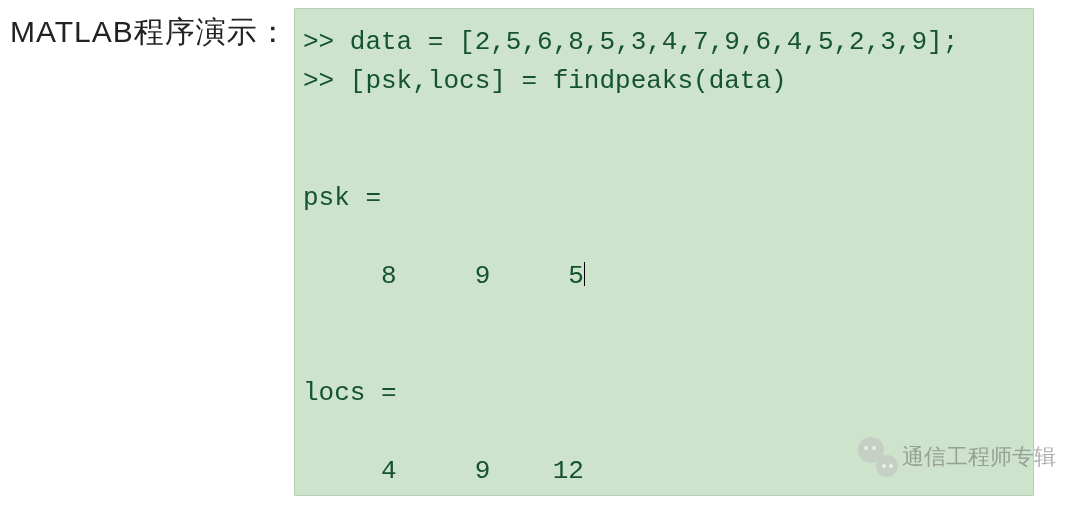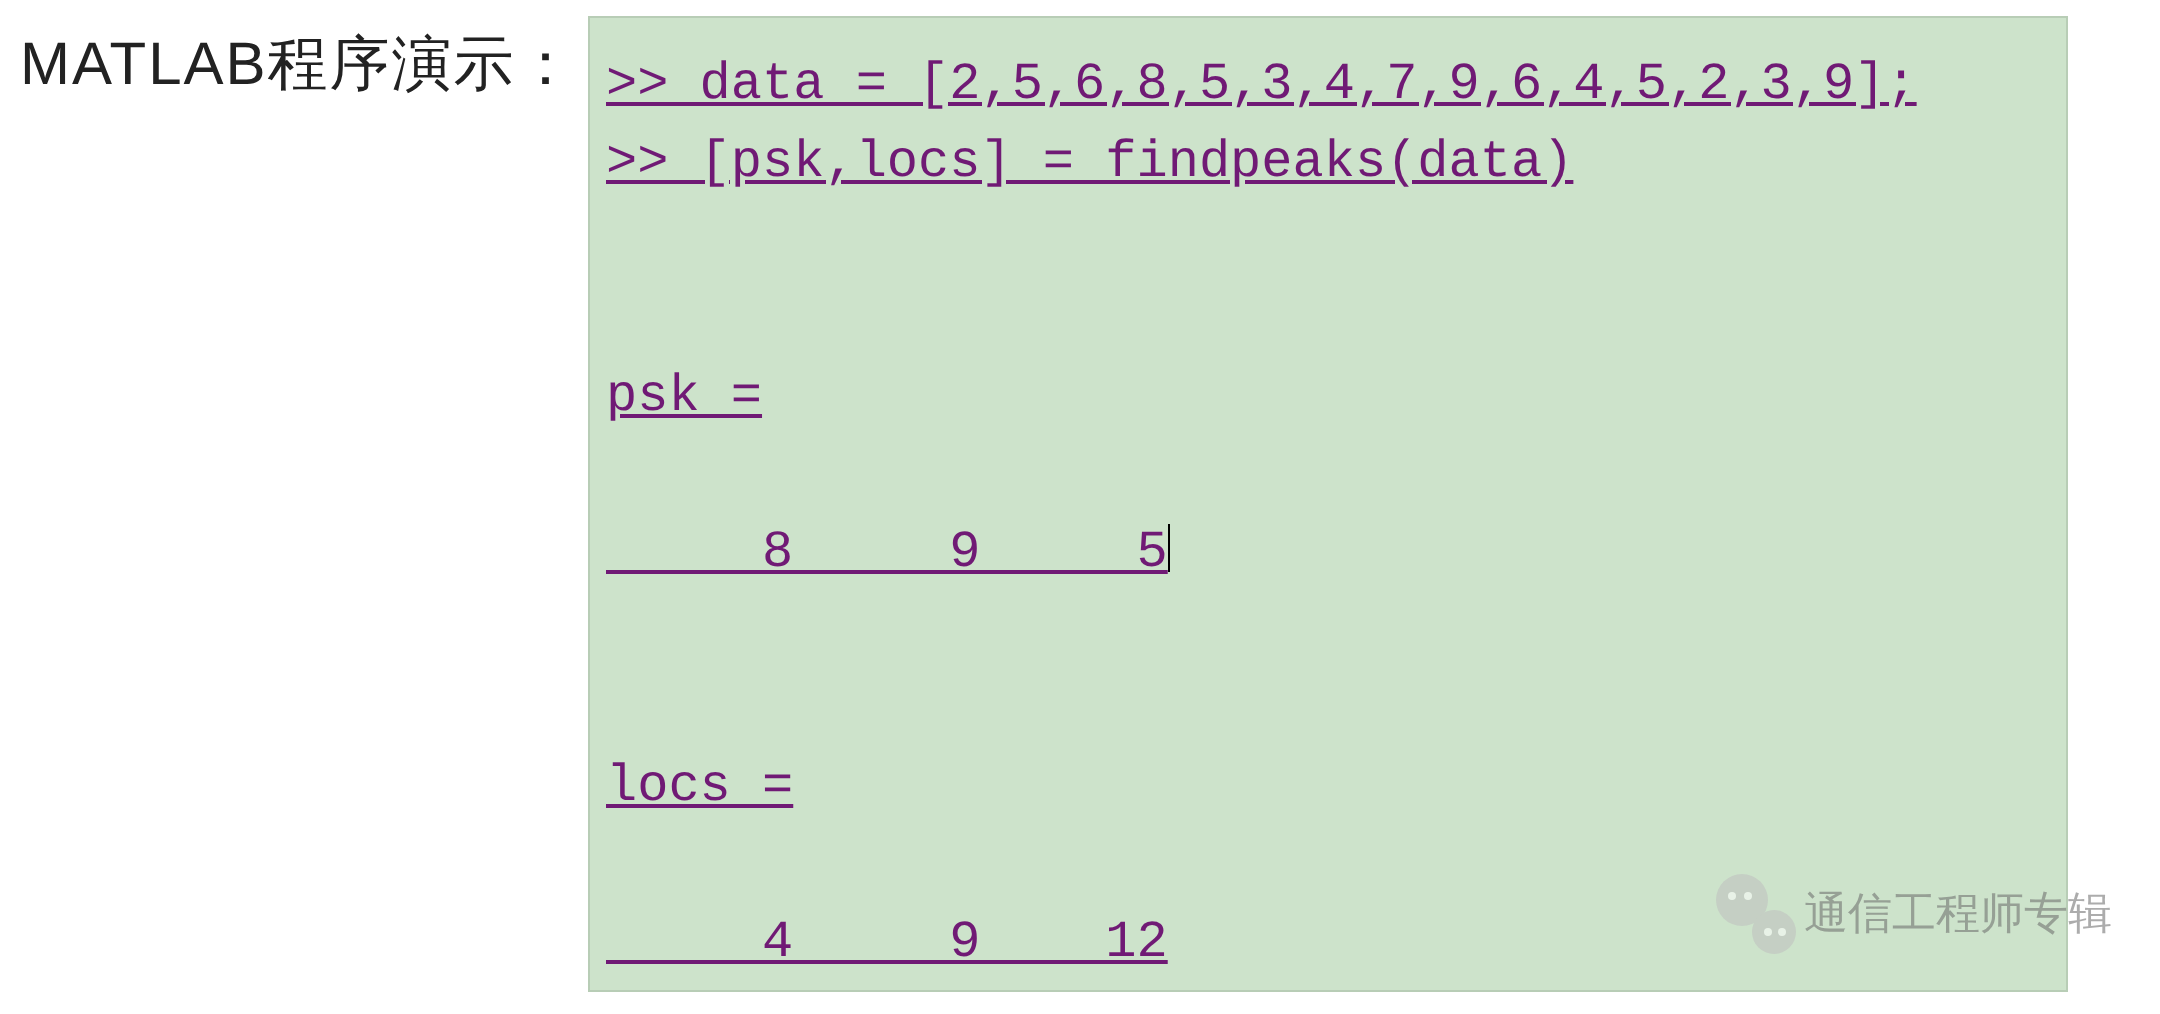--- a/index.html
+++ b/index.html
@@ -23,25 +23,24 @@
     .code-block {
       position: absolute;
       left: 294px;
       top: 8px;
       width: 740px;
       height: 488px;
       background: #cde3cb;
       border: 1px solid #b8cdb6;
       font-family: "SimSun", "Courier New", monospace;
       font-size: 26px;
-      color: #701a75;
+      color: #14532d;
       padding: 14px 8px;
       line-height: 1.5;
       white-space: pre;
-      text-decoration: underline;
     }
     .cursor {
       display: inline-block;
       width: 1px;
       height: 24px;
       background: #000;
       vertical-align: -3px;
     }
     .watermark {
       position: absolute;

